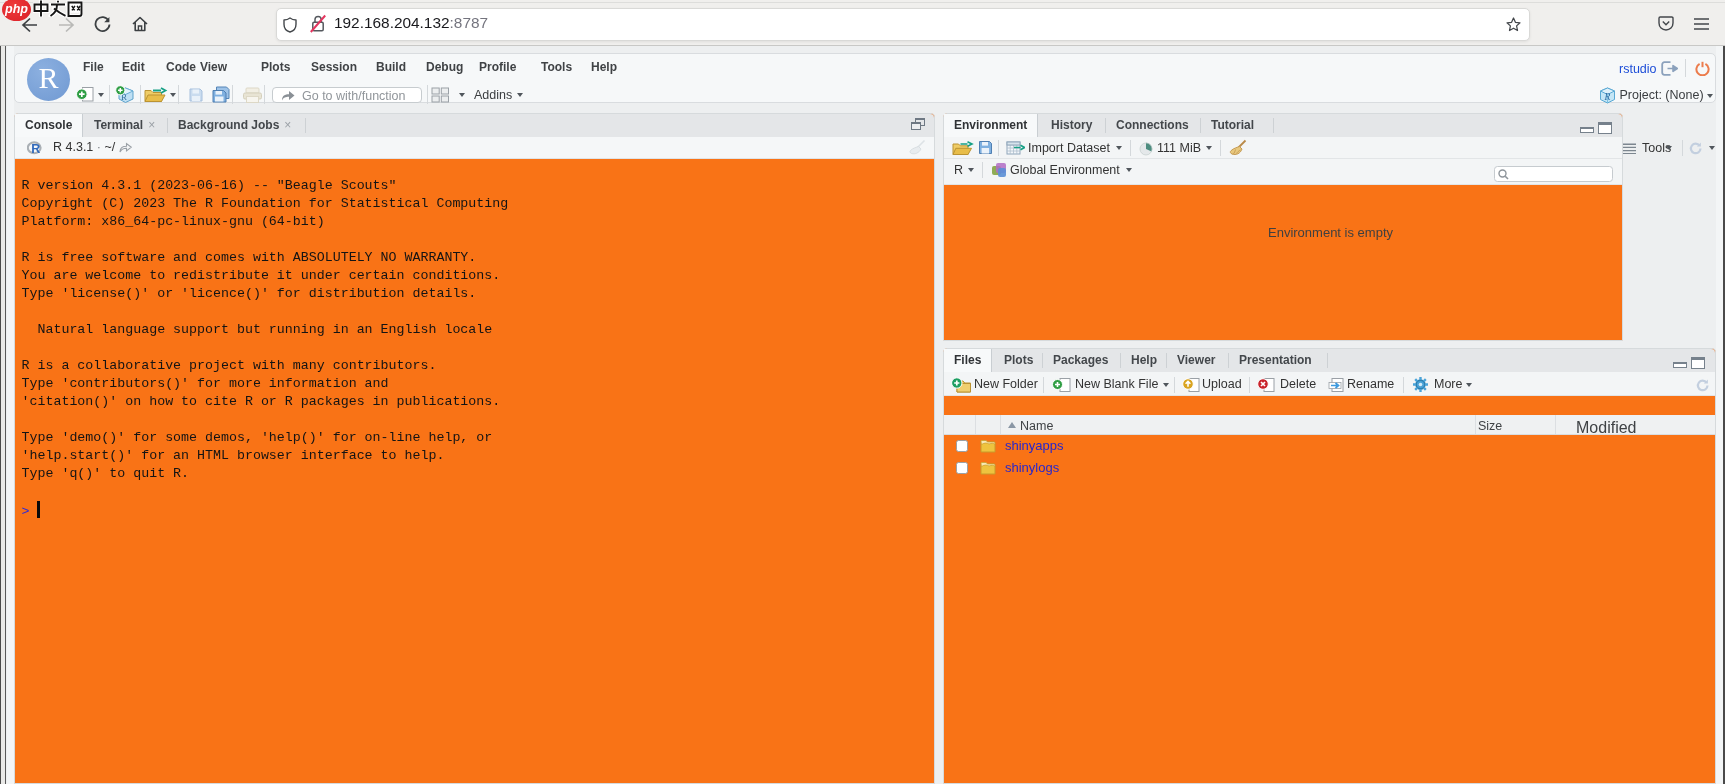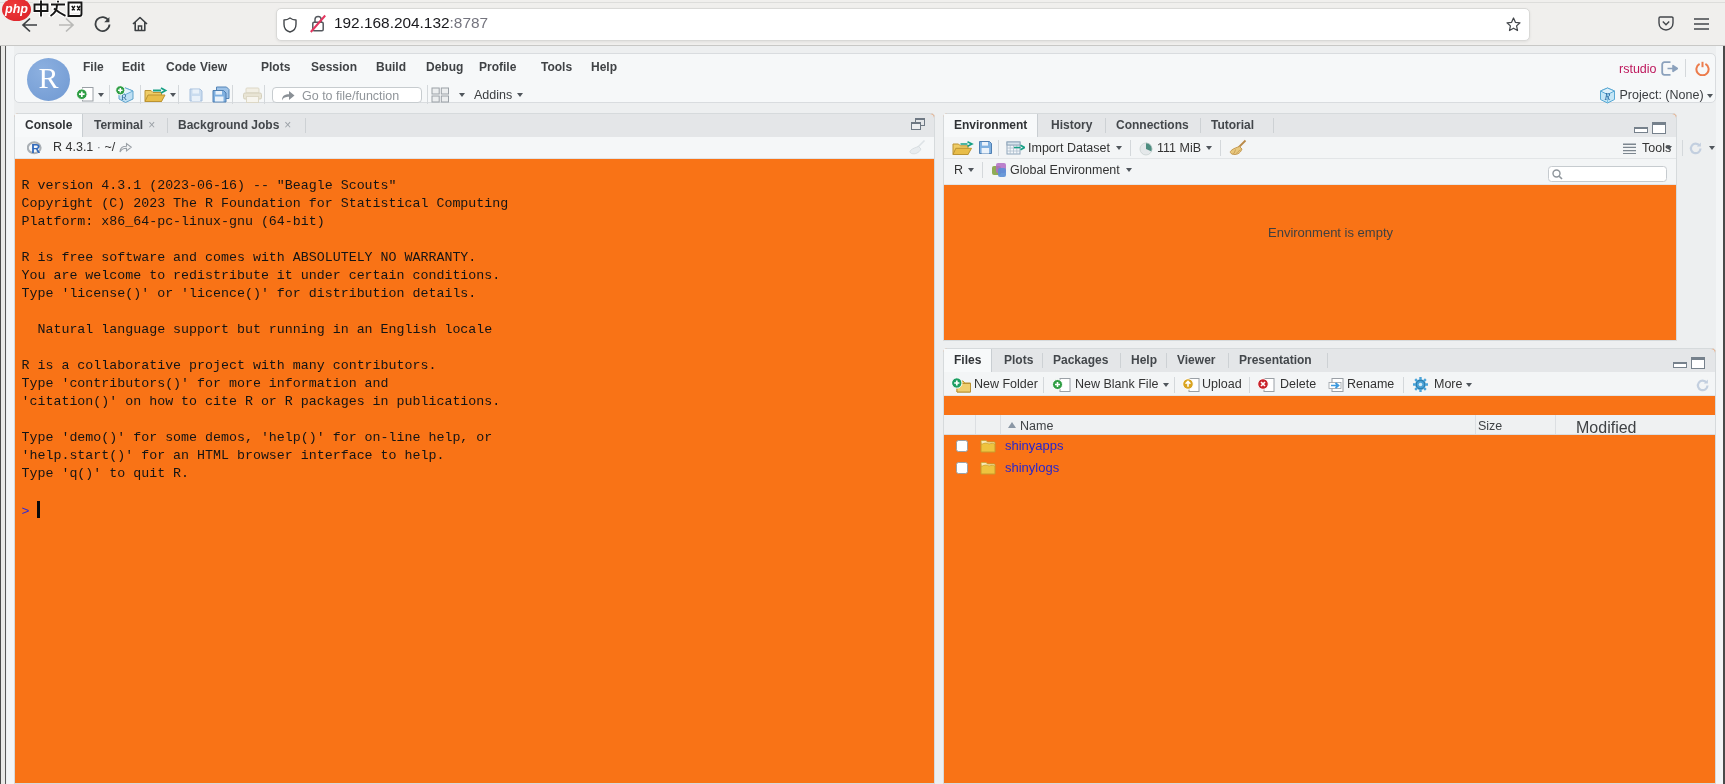--- a/index.html
+++ b/index.html
@@ -145,35 +145,35 @@
     <rect x="4" y="1" width="13" height="5" rx="1" fill="#f2efe4" stroke="#ddd8c6"></rect>
     <rect x="1.5" y="6" width="18" height="6" rx="1.5" fill="#e8e4d4" stroke="#d5d0bc"></rect>
     <rect x="4.5" y="9.5" width="12" height="6" fill="#f7f5ee" stroke="#ddd8c6"></rect>
   </svg>
   <div class="sep" style="left:249px;top:31px;height:19px;"></div>
 
   <div class="abs" style="left:257px;top:33px;width:148px;height:14px;background:#fff;border:1px solid #c7cccf;border-radius:4px;">
     <svg class="abs" style="left:8px;top:2px" width="14" height="11" viewBox="0 0 14 11">
       <path d="M1 10.5 C1 5.5 4 4.2 8 4.2 V1 L13.5 5.5 L8 10 V6.8 C4.5 6.8 2.5 7.5 1 10.5 Z" fill="#8a9096"></path>
     </svg>
-    <div class="abs nowrap" style="left:29px;top:0.5px;font-size:12.5px;color:#90959a;">Go to file/function</div>
+    <div class="abs nowrap" style="left:29px;top:0.5px;font-size:12.5px;color:#90959a;">Go to with/function</div>
   </div>
   <div class="sep" style="left:412px;top:31px;height:19px;"></div>
 
   <svg class="abs" style="left:416px;top:33px" width="19" height="16" viewBox="0 0 19 16">
     <rect x="1" y="1" width="7.2" height="6" fill="#eceeef" stroke="#9aa0a6"></rect>
     <rect x="10.3" y="1" width="7.2" height="6" fill="#eceeef" stroke="#9aa0a6"></rect>
     <rect x="1" y="9" width="7.2" height="6" fill="#eceeef" stroke="#9aa0a6"></rect>
     <rect x="10.3" y="9" width="7.2" height="6" fill="#eceeef" stroke="#9aa0a6"></rect>
   </svg>
   <div class="caret" style="left:444px;top:38.5px;"></div>
   <div class="tlabel" style="left:459px;top:33.5px;color:#3a3d40;">Addins</div>
   <div class="caret" style="left:502px;top:38.5px;"></div>
 
-  <div class="abs nowrap" style="left:1604px;top:8px;font-size:12.5px;color:#be185d;">rstudio</div>
+  <div class="abs nowrap" style="left:1604px;top:8px;font-size:12.5px;color:#1d4ed8;">rstudio</div>
   <svg class="abs" style="left:1646px;top:7px" width="17" height="15" viewBox="0 0 17 15">
     <path d="M9.5 1.2 H3.4 A2.2 2.2 0 0 0 1.2 3.4 V11.6 A2.2 2.2 0 0 0 3.4 13.8 H9.5" stroke="#8ba1bc" stroke-width="1.8" fill="none"></path>
     <path d="M6.5 7.5 H12 V4.6 L16.3 7.5 L12 10.4 V7.5" fill="#8ba1bc" stroke="#8ba1bc" stroke-width="1.6" stroke-linejoin="round"></path>
   </svg>
   <div class="abs" style="left:1670px;top:5px;width:1px;height:18px;background:#d4d8db;"></div>
   <svg class="abs" style="left:1680px;top:7px" width="15" height="15" viewBox="0 0 15 15">
     <path d="M4.6 2.9 A6.1 6.1 0 1 0 10.4 2.9" stroke="#ec7c4c" stroke-width="2" fill="none"></path>
     <path d="M7.5 0.8 V6.2" stroke="#ec7c4c" stroke-width="2"></path>
   </svg>
 
@@ -222,21 +222,21 @@
 R is a collaborative project with many contributors.
 Type 'contributors()' for more information and
 'citation()' on how to cite R or R packages in publications.
 
 Type 'demo()' for some demos, 'help()' for on-line help, or
 'help.start()' for an HTML browser interface to help.
 Type 'q()' to quit R.
 
 <span style="color:#2b2bdd">&gt;</span> <span style="display:inline-block;width:2.5px;height:17px;background:#0a0a0a;vertical-align:-3.5px;"></span></pre>
 </div>
-<div class="pane" id="env" style="left:943px;top:113px;width:734px;height:228px;">
+<div class="pane" id="env" style="left:943px;top:113px;width:680px;height:228px;">
   <div class="tabbar">
     <div class="tab active" style="left:0;">Environment</div>
     <div class="tab" style="left:97px;">History</div>
     <div class="tsep" style="left:161px;"></div>
     <div class="tab" style="left:162px;">Connections</div>
     <div class="tsep" style="left:256px;"></div>
     <div class="tab" style="left:257px;">Tutorial</div>
     <div class="tsep" style="left:329px;"></div>
     <div class="abs" style="right:28px;top:13px;width:14px;height:6px;background:#fff;border:1.5px solid #76818c;border-top-width:2.5px;box-sizing:border-box;"></div>
     <div class="abs" style="right:10px;top:8px;width:14px;height:12px;background:#fff;border:1.5px solid #76818c;border-top-width:3.5px;box-sizing:border-box;"></div>

